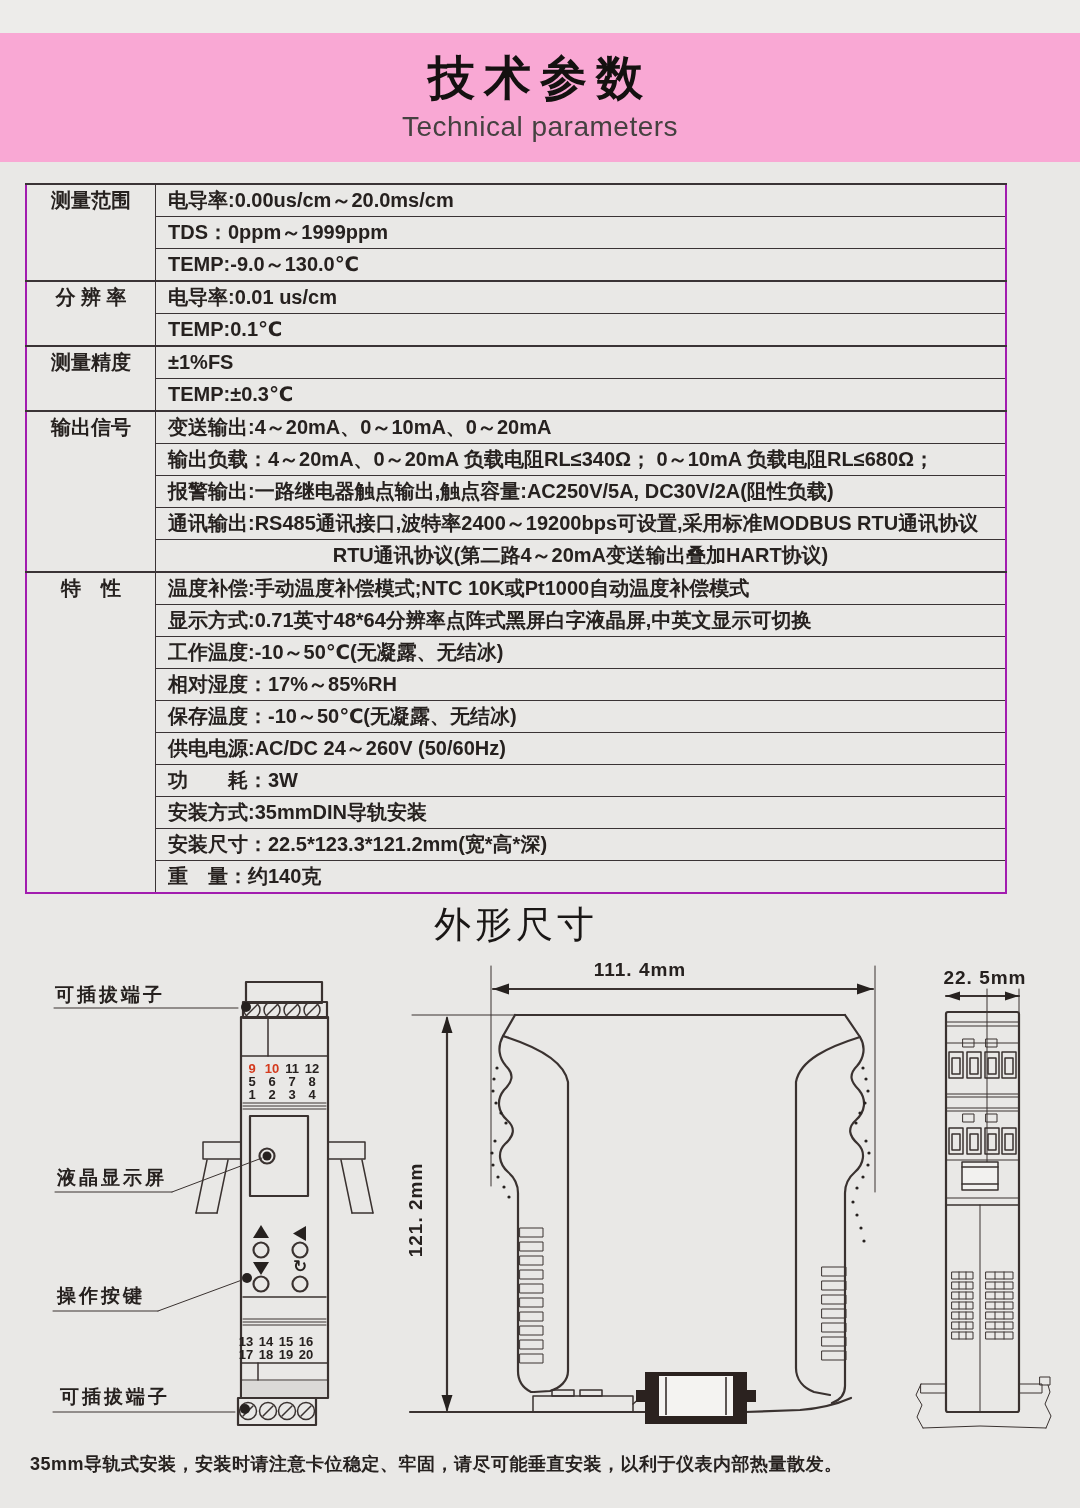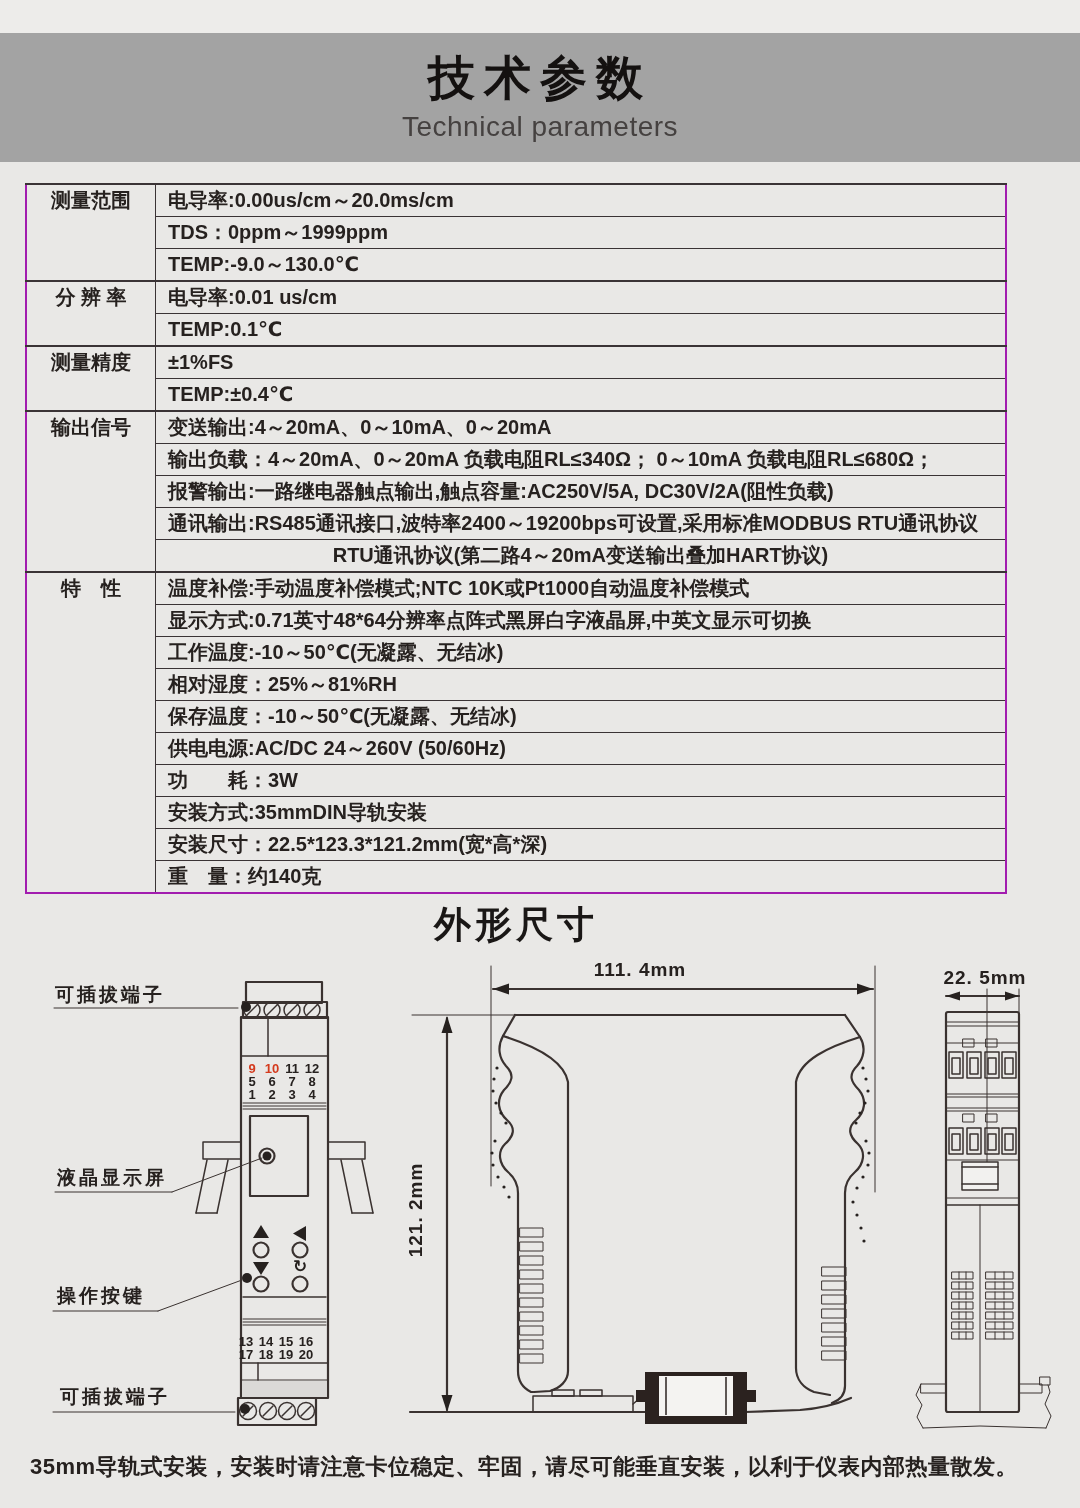--- a/index.html
+++ b/index.html
@@ -1,35 +1,35 @@
 <!DOCTYPE html>
 <html><head>
 <meta charset="utf-8">
 <style>
   html,body{margin:0;padding:0;}
   body{background:#cfcecd;}
   .page{position:relative;width:1080px;height:1508px;background:#e9e8e6;overflow:hidden;
         font-family:"Liberation Sans","DejaVu Sans",sans-serif;color:#26211f;}
   .top-strip{position:absolute;left:0;top:0;width:1080px;height:33px;background:#edecea;}
-  .title-band{position:absolute;left:0;top:33px;width:1080px;height:129px;background:#a3a3a3;text-align:center;}
+  .title-band{position:absolute;left:0;top:33px;width:1080px;height:129px;background:#f9a8d4;text-align:center;}
   .title-band h1{margin:14px 0 0 0;font-size:47px;font-weight:bold;letter-spacing:9px;color:#141110;}
   .title-band .subtitle{margin-top:1px;font-size:28px;color:#454140;letter-spacing:0.5px;}
 
   table.spec-table{position:absolute;left:25px;top:183px;width:982px;border-collapse:collapse;
         table-layout:fixed;border:2px solid #a21caf;}
   table.spec-table td{border:1px solid #3a3335;font-size:20px;font-weight:600;line-height:31px;
         padding:0 0 0 12px;white-space:nowrap;overflow:hidden;color:#26211f;}
   table.spec-table tr.group-start td{border-top:2px solid #3a3335;}
   table.spec-table td.label-cell{width:128px;text-align:center;vertical-align:top;padding:0;}
   table.spec-table td.value-cell.center{text-align:center;padding:0;}
 
   .dim-title{position:absolute;left:0;top:900px;width:1032px;margin:0;text-align:center;
-        font-size:37px;font-weight:bold;letter-spacing:4px;color:#1a1716;}
+        font-size:37px;font-weight:normal;letter-spacing:4px;color:#1a1716;}
   .dim-svg{position:absolute;left:0;top:948px;}
-  .footer-note{position:absolute;left:30px;top:1452px;width:1030px;font-size:22px;font-weight:600;
+  .footer-note{position:absolute;left:30px;top:1452px;width:1030px;font-size:18px;font-weight:600;
         color:#26211f;letter-spacing:0.5px;white-space:nowrap;}
 
   .draw{stroke:#3a3230;fill:none;stroke-width:1.5;stroke-linecap:round;stroke-linejoin:round;}
   .thin{stroke-width:1;}
   .thick{stroke-width:2.2;}
   .fillDark{fill:#26211f;stroke:none;}
   text{stroke:none;}
   .lbl{font-family:"Liberation Sans","DejaVu Sans",sans-serif;font-size:19px;font-weight:bold;
         fill:#26211f;letter-spacing:3px;}
   .dim{font-family:"Liberation Sans","DejaVu Sans",sans-serif;font-size:19px;font-weight:bold;fill:#26211f;letter-spacing:1px;}
@@ -66,21 +66,21 @@
           <td class="value-cell">电导率:0.01 us/cm</td>
         </tr>
         <tr>
           <td class="value-cell">TEMP:0.1℃</td>
         </tr>
         <tr class="group-start">
           <td class="label-cell" rowspan="2">测量精度</td>
           <td class="value-cell">±1%FS</td>
         </tr>
         <tr>
-          <td class="value-cell">TEMP:±0.4℃</td>
+          <td class="value-cell">TEMP:±0.3℃</td>
         </tr>
         <tr class="group-start">
           <td class="label-cell" rowspan="5">输出信号</td>
           <td class="value-cell">变送输出:4～20mA、0～10mA、0～20mA</td>
         </tr>
         <tr>
           <td class="value-cell">输出负载：4～20mA、0～20mA 负载电阻RL≤340Ω； 0～10mA 负载电阻RL≤680Ω；</td>
         </tr>
         <tr>
           <td class="value-cell">报警输出:一路继电器触点输出,触点容量:AC250V/5A, DC30V/2A(阻性负载)</td>
@@ -95,21 +95,21 @@
           <td class="label-cell" rowspan="10">特　性</td>
           <td class="value-cell">温度补偿:手动温度补偿模式;NTC 10K或Pt1000自动温度补偿模式</td>
         </tr>
         <tr>
           <td class="value-cell">显示方式:0.71英寸48*64分辨率点阵式黑屏白字液晶屏,中英文显示可切换</td>
         </tr>
         <tr>
           <td class="value-cell">工作温度:-10～50℃(无凝露、无结冰)</td>
         </tr>
         <tr>
-          <td class="value-cell">相对湿度：25%～81%RH</td>
+          <td class="value-cell">相对湿度：17%～85%RH</td>
         </tr>
         <tr>
           <td class="value-cell">保存温度：-10～50℃(无凝露、无结冰)</td>
         </tr>
         <tr>
           <td class="value-cell">供电电源:AC/DC 24～260V (50/60Hz)</td>
         </tr>
         <tr>
           <td class="value-cell">功　　耗：3W</td>
         </tr>

